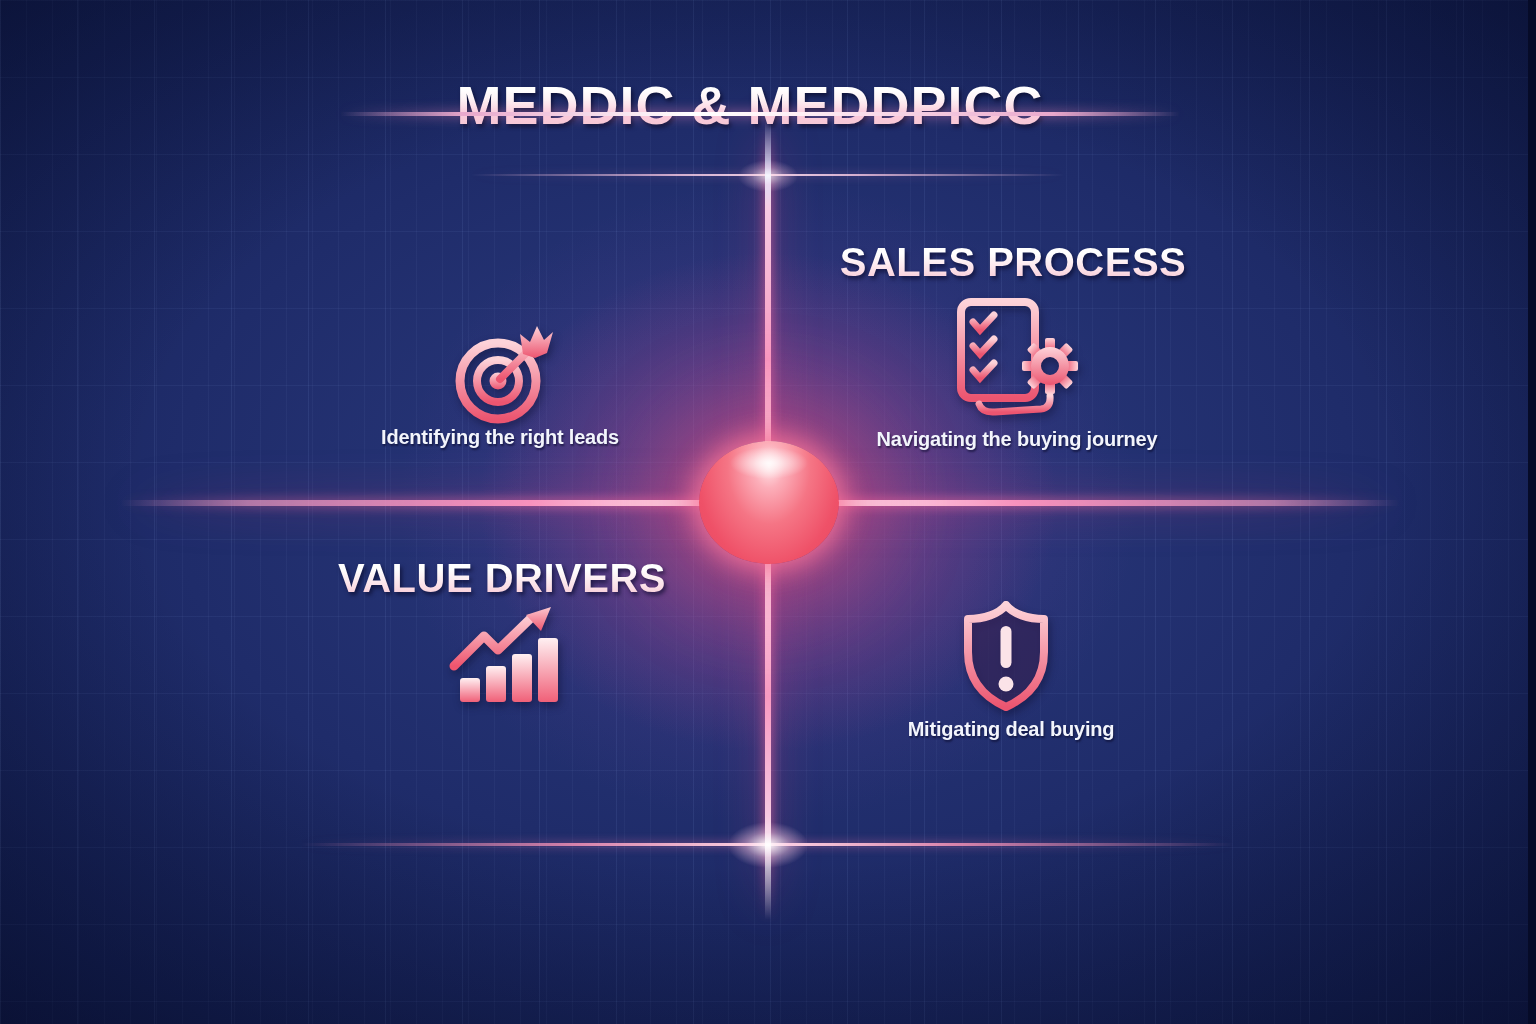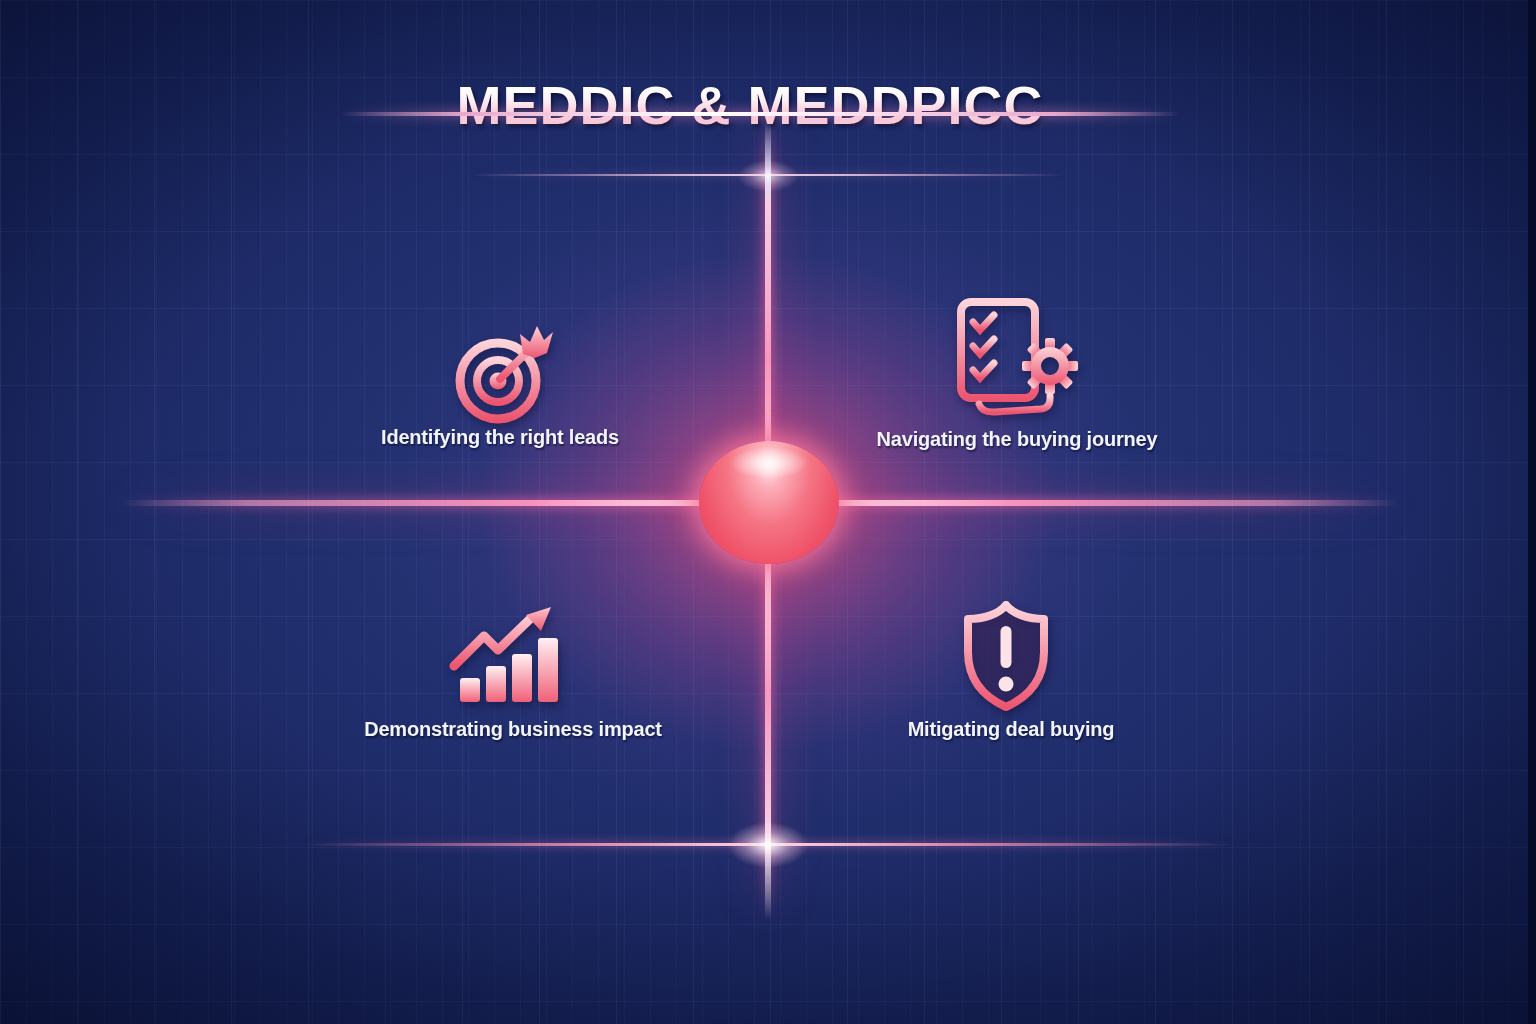--- a/index.html
+++ b/index.html
@@ -144,20 +144,21 @@
       </defs>
       <circle cx="45" cy="55" r="38" fill="none" stroke="url(#gradT)" stroke-width="9"></circle>
       <circle cx="45" cy="55" r="21" fill="none" stroke="url(#gradT)" stroke-width="8"></circle>
       <circle cx="45" cy="55" r="8.5" fill="url(#gradT)"></circle>
       <line x1="86" y1="14" x2="47" y2="53" stroke="url(#gradT)" stroke-width="8" stroke-linecap="round"></line>
       <polygon points="70,28 67,8 77,16 84,0 91,14 100,6 94,27 82,32" fill="url(#gradT)"></polygon>
     </svg>
   </div>
   <p class="q-sub" style="left:500px;top:426px;">Identifying the right leads</p>
 
+  <h2 class="q-title" style="left:1013px;top:240px;">SALES PROCESS</h2>
   <div class="q-icon" style="left:1012px;top:296px;">
     <svg width="134" height="124" viewBox="0 0 134 124">
       <defs>
         <linearGradient id="gradC" x1="0" y1="0" x2="0" y2="1">
           <stop offset="0" stop-color="#fdd3d9"></stop>
             <stop offset="1" stop-color="#ec5570"></stop>
         </linearGradient>
       </defs>
       <rect x="16" y="6" width="74" height="96" rx="10" fill="none" stroke="url(#gradC)" stroke-width="8"></rect>
       <g stroke="url(#gradC)" stroke-width="7" stroke-linecap="round" fill="none">
@@ -195,20 +196,21 @@
           <g transform="rotate(315)">
               <rect x="-5" y="-28" width="10" height="13" rx="2"></rect>
             </g>
         </g>
         <path d="M -19 0 a19 19 0 1 0 38 0 a19 19 0 1 0 -38 0 M -9 0 a9 9 0 1 1 18 0 a9 9 0 1 1 -18 0" fill="url(#gradC)" fill-rule="evenodd"></path>
       </g>
     </svg>
   </div>
   <p class="q-sub" style="left:1017px;top:428px;">Navigating the buying journey</p>
 
+  <h2 class="q-title" style="left:502px;top:556px;">VALUE DRIVERS</h2>
   <div class="q-icon" style="left:508px;top:604px;">
     <svg width="120" height="106" viewBox="0 0 120 106">
       <defs>
         <linearGradient id="gradB" x1="0" y1="0" x2="0" y2="1">
           <stop offset="0" stop-color="#fff0f2"></stop>
             <stop offset="1" stop-color="#f06078"></stop>
         </linearGradient>
         <linearGradient id="gradB2" x1="0" y1="0" x2="0" y2="1">
           <stop offset="0" stop-color="#fdc9d1"></stop>
             <stop offset="1" stop-color="#ee556e"></stop>
@@ -216,21 +218,20 @@
       </defs>
       <rect x="12" y="74" width="20" height="24" rx="3" fill="url(#gradB)"></rect>
       <rect x="38" y="62" width="20" height="36" rx="3" fill="url(#gradB)"></rect>
       <rect x="64" y="50" width="20" height="48" rx="3" fill="url(#gradB)"></rect>
       <rect x="90" y="34" width="20" height="64" rx="3" fill="url(#gradB)"></rect>
       <line x1="6" y1="103" x2="114" y2="103" stroke="url(#gradB2)" stroke-width="6" stroke-linecap="round"></line>
       <polyline points="6,62 36,32 50,46 82,15" fill="none" stroke="url(#gradB2)" stroke-width="9" stroke-linecap="round" stroke-linejoin="round"></polyline>
       <polygon points="103,3 78,11 93,27" fill="url(#gradB2)"></polygon>
     </svg>
   </div>
-  <p class="q-sub" style="left:513px;top:718px;">Demonstrating business impact</p>
 
   <div class="q-icon" style="left:1006px;top:600px;">
     <svg width="100" height="112" viewBox="0 0 100 112">
       <defs>
         <linearGradient id="gradS" x1="0" y1="0" x2="0" y2="1">
           <stop offset="0" stop-color="#fdd3d9"></stop>
             <stop offset="1" stop-color="#ec5570"></stop>
         </linearGradient>
       </defs>
       <path d="M50 5 C57 14 72 19 88 19 L88 52 C88 82 70 98 50 107 C30 98 12 82 12 52 L12 19 C28 19 43 14 50 5 Z" fill="rgba(62,38,90,0.5)" stroke="url(#gradS)" stroke-width="8" stroke-linejoin="round"></path>

